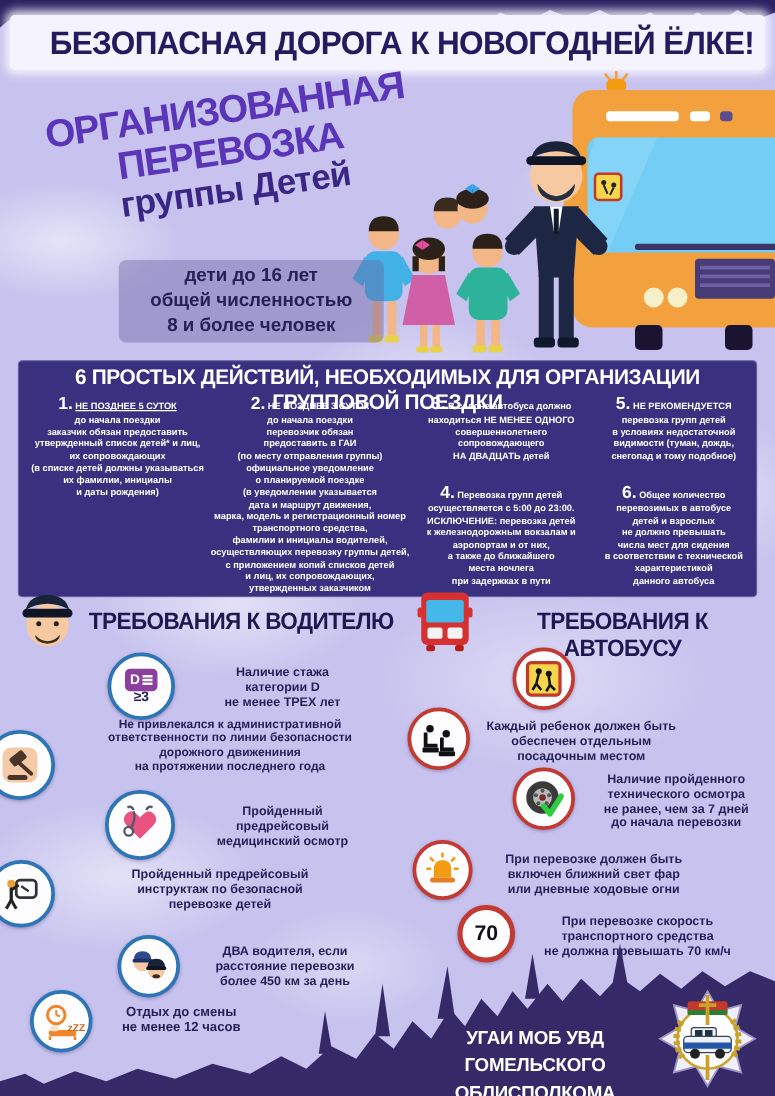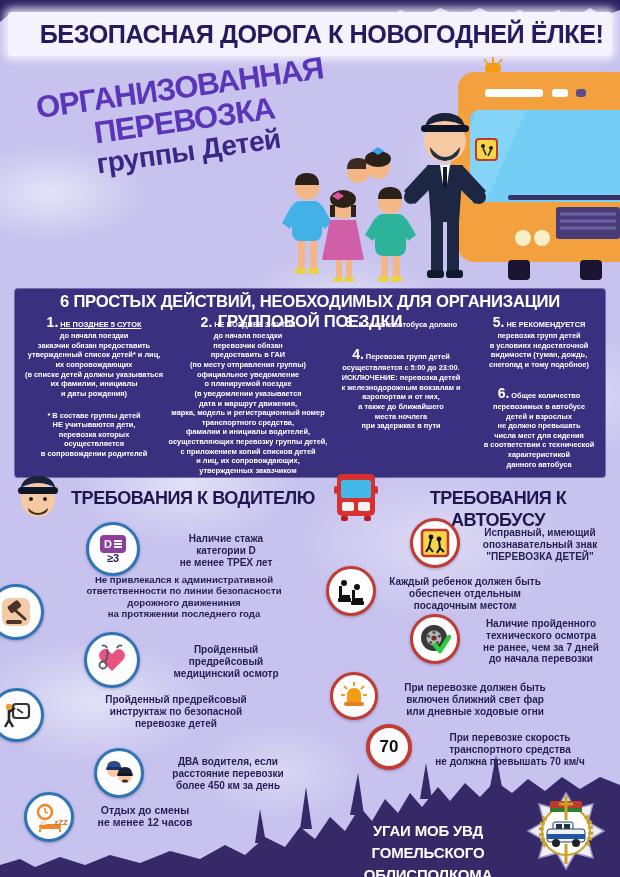--- a/index.html
+++ b/index.html
@@ -191,40 +191,38 @@
       <rect x="95" y="159" width="31" height="42" rx="8" fill="#2eb39b"></rect>
       <polygon points="95,163 85,180 93,186 100,172" fill="#2eb39b"></polygon>
       <polygon points="126,163 136,180 128,186 121,172" fill="#2eb39b"></polygon>
       <rect x="101" y="201" width="7" height="24" fill="#f3b687"></rect>
       <rect x="113" y="201" width="7" height="24" fill="#f3b687"></rect>
       <rect x="98" y="221" width="11" height="6" rx="2" fill="#e8d24a"></rect>
       <rect x="111" y="221" width="11" height="6" rx="2" fill="#e8d24a"></rect>
     </g>
   </svg>
 
+  <div class="abs info-box pre">дети до 16 лет
+общей численностью
+8 и более человек</div>
 
   <div class="abs actions-band"></div>
   <div class="abs actions-header">6 ПРОСТЫХ ДЕЙСТВИЙ, НЕОБХОДИМЫХ ДЛЯ ОРГАНИЗАЦИИ ГРУППОВОЙ ПОЕЗДКИ</div>
 
   <div class="action-col col1">
     <div class="action-item">
       <span class="action-num">1.</span><span class="u">НЕ ПОЗДНЕЕ 5 СУТОК</span>
       <div class="pre">до начала поездки
 заказчик обязан предоставить
 утвержденный список детей* и лиц,
 их сопровождающих
 (в списке детей должны указываться
 их фамилии, инициалы
 и даты рождения)</div>
     </div>
-    <div class="footnote pre">* В составе группы детей
-НЕ учитываются дети,
-перевозка которых
-осуществляется
-в сопровождении родителей</div>
   </div>
 
   <div class="action-col col2">
     <div class="action-item">
       <span class="action-num">2.</span><span>НЕ ПОЗДНЕЕ 3 СУТОК</span>
       <div class="pre">до начала поездки
 перевозчик обязан
 предоставить в ГАИ
 (по месту отправления группы)
 официальное уведомление
@@ -237,20 +235,24 @@
 осуществляющих перевозку группы детей,
 с приложением копий списков детей
 и лиц, их сопровождающих,
 утвержденных заказчиком</div>
     </div>
   </div>
 
   <div class="action-col col3">
     <div class="action-item">
       <span class="action-num">3.</span><span>В салоне автобуса должно</span>
+      <div class="pre">находиться НЕ МЕНЕЕ ОДНОГО
+совершеннолетнего
+сопровождающего
+НА ДВАДЦАТЬ детей</div>
     </div>
     <div class="action-item gap">
       <span class="action-num">4.</span><span>Перевозка групп детей</span>
       <div class="pre">осуществляется с 5:00 до 23:00.
 ИСКЛЮЧЕНИЕ: перевозка детей
 к железнодорожным вокзалам и
 аэропортам и от них,
 а также до ближайшего
 места ночлега
 при задержках в пути</div>
@@ -392,23 +394,20 @@
       <circle cx="12" cy="10" r="2.4" fill="#111"></circle>
         <circle cx="20" cy="12" r="2.4" fill="#111"></circle>
       <line x1="12" y1="12" x2="10" y2="20" stroke="#111" stroke-width="2"></line>
       <line x1="10" y1="20" x2="7" y2="25" stroke="#111" stroke-width="2"></line>
       <line x1="10" y1="20" x2="14" y2="25" stroke="#111" stroke-width="2"></line>
       <line x1="20" y1="14" x2="21" y2="21" stroke="#111" stroke-width="2"></line>
       <line x1="21" y1="21" x2="18" y2="26" stroke="#111" stroke-width="2"></line>
       <line x1="21" y1="21" x2="25" y2="25" stroke="#111" stroke-width="2"></line>
     </svg>
   </div>
-  <div class="req-text pre" style="left:462px;top:527px;width:156px;">Исправный, имеющий
-опознавательный знак
-"ПЕРЕВОЗКА ДЕТЕЙ"</div>
 
   <div class="icon-circle ring-red" style="left:326px;top:566px;width:50px;height:50px;">
     <svg viewBox="0 0 32 32" width="32" height="32">
       <circle cx="9" cy="8" r="3" fill="#111"></circle>
       <path d="M7,11 L7,20 L15,20 L15,23 L4,23 L4,11 Z" fill="#111"></path>
       <rect x="3" y="23" width="13" height="4" rx="1" fill="#111"></rect>
       <circle cx="22" cy="12" r="3" fill="#111"></circle>
       <path d="M20,15 L20,23 L28,23 L28,26 L17,26 L17,15 Z" fill="#111"></path>
       <rect x="16" y="26" width="13" height="4" rx="1" fill="#111"></rect>
     </svg>

